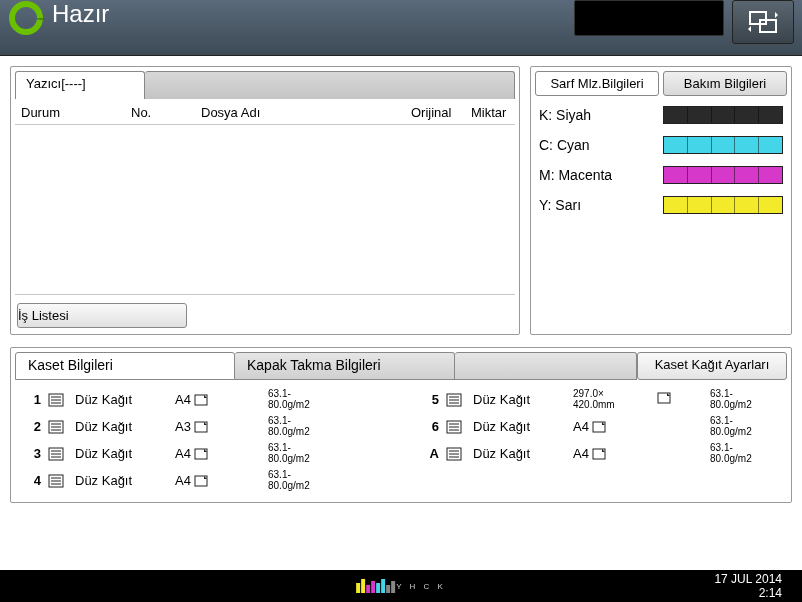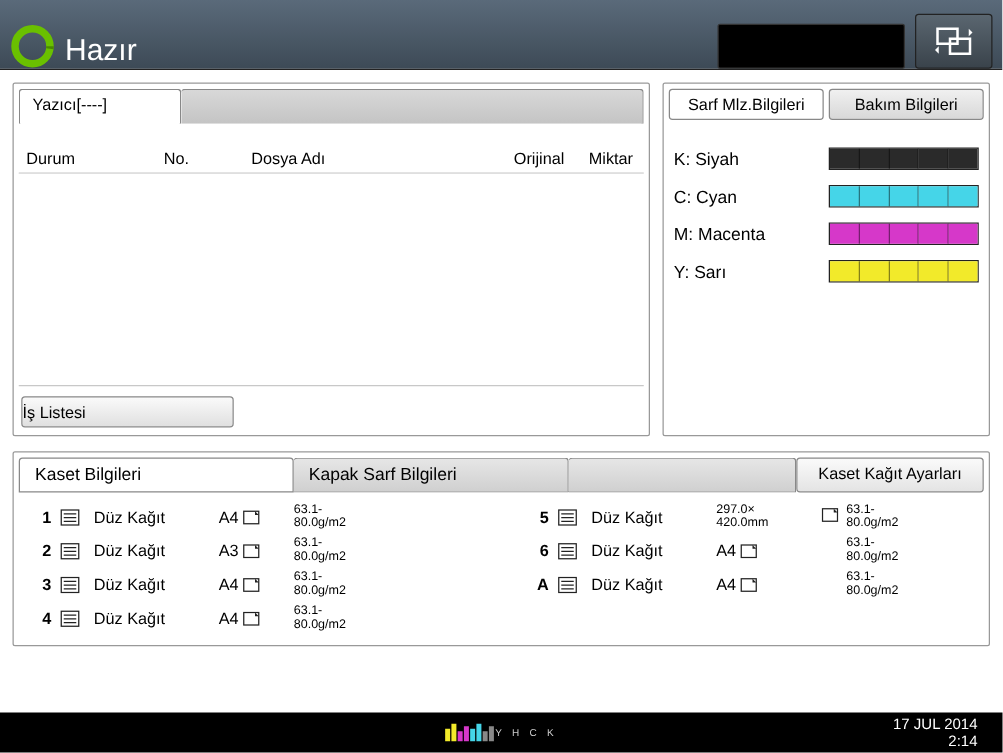--- a/index.html
+++ b/index.html
@@ -2,21 +2,21 @@
 <html><head>
 <meta charset="utf-8">
 <style>
 * { box-sizing: border-box; margin: 0; padding: 0; font-family: Arial, sans-serif; }
 body { width: 802px; height: 602px; background: #fff; overflow: hidden; }
 
 .header {
   height: 56px;
   background: linear-gradient(to bottom, #5a6a7a 0%, #3d4a56 100%);
   display: flex;
-  align-items: flex-end;
+  align-items: flex-start;
   padding: 0 8px;
   border-bottom: 1px solid #222;
 }
 .status-circle { width: 36px; height: 36px; margin-right: 8px; }
 .status-title { color: #fff; font-size: 24px; font-weight: 300; flex: 1; }
 .header-blank { width: 150px; height: 36px; background: #000; border: 1px solid #333; border-radius: 2px; margin-right: 6px; }
 .refresh-btn {
   width: 62px; height: 44px;
   background: linear-gradient(#5a6670,#3a434b);
   border: 1px solid #222; border-radius: 3px;
@@ -25,31 +25,31 @@
 }
 
 .main { display: flex; padding: 10px 10px 6px 10px; gap: 10px; }
 .left-panel { flex: 1; border: 1px solid #999; padding: 4px 4px 6px 4px; border-radius: 2px; }
 .right-panel { width: 262px; border: 1px solid #999; padding: 4px; border-radius: 2px; }
 
 .tabs { display: flex; height: 28px; }
 .tab { border: 1px solid #888; border-bottom: none; padding: 4px 10px; font-size: 13px; background:#fff; border-top-left-radius:3px; border-top-right-radius:3px;}
 .tab.inactive-fill { flex: 1; background: linear-gradient(#d8d8d8,#c4c4c4); border-left: none; }
 
-.cols-header { display: flex; margin-top: 16px; font-size: 13px; padding: 4px 2px 4px 6px; border-bottom:1px solid #c8c8c8;justify-content:flex-end;}
+.cols-header { display: flex; margin-top: 2px; font-size: 13px; padding: 4px 2px 4px 6px; border-bottom:1px solid #c8c8c8;justify-content:flex-end;}
 .col { }
 .job-area { height: 170px; background: #fff; border-bottom:1px solid #c8c8c8; }
 
 .btn {
   display:inline-block; padding:4px 0; font-size:13px; text-align:left;
   background: linear-gradient(#fafafa,#e0e0e0); border:1px solid #888; border-radius:3px;
 }
 .job-list-btn { width: 170px; margin-top:8px; margin-left:2px;}
 
-.supply-tabs { display:flex; gap:4px; margin-bottom:16px;}
+.supply-tabs { display:flex; gap:4px; margin-bottom:4px;}
 .supply-tab { flex:1; font-size:13px; text-align:center; padding:4px 2px;
   background: linear-gradient(#f0f0f0,#d8d8d8); border:1px solid #888; border-radius:3px;}
 .supply-tab.active { background:#fff;}
 
 .toner-row { display:flex; align-items:center; padding:6px 4px; font-size:14px; }
 .toner-label { flex:1; }
 .toner-bar { width:120px; height:18px; border:1px solid #222; display:flex; }
 .toner-seg { flex:1; border-right:1px solid rgba(0,0,0,0.45); }
 .toner-seg:last-child { border-right:none; }
 
@@ -60,21 +60,21 @@
 .btab.fill { flex:1; background: linear-gradient(#e6e6e6,#d0d0d0); border-left:none;}
 .btab.settings { width:150px; font-size:13px; background: linear-gradient(#fafafa,#e4e4e4); border-radius:3px; text-align:center; border:1px solid #888;}
 
 .trays { display:flex; gap:40px; padding:6px 8px 0 8px; }
 .tray-col { flex:1; }
 .tray-row { display:flex; align-items:center; font-size:13px; padding:3px 0; }
 .tray-num { width:18px; text-align:right; font-weight:bold; margin-right:6px;}
 .tray-icon { width:18px; margin-right:10px; display:flex; justify-content:center;}
 .tray-type { width:100px; }
 .tray-size { width:60px; display:flex; align-items:center; gap:3px;}
-.tray-wt { font-size:10px; line-height:1.05; width:60px;}
+.tray-wt { font-size:10px; line-height:1.05; width:60px;margin-left:33px;}
 .wide-size { width:84px; font-size:10px; line-height:1.05;}
 
 .footer { position:absolute; bottom:0; left:0; right:0; height:32px; background:#000; color:#fff; display:flex; align-items:center; font-size:12px; }
 .footer-center { position:absolute; left:50%; transform:translateX(-50%); display:flex; align-items:center; gap:1px;}
 .ymck-bar { width:4px; background:currentColor; display:inline-block;}
 .footer-right { margin-left:auto; margin-right:20px; text-align:right; line-height:1.2;}
 
 .orient-icon { display:inline-block; }
 </style>
 </head>
@@ -160,21 +160,21 @@
             <div class="toner-seg" style="background: rgb(242, 234, 42);"></div>
           </div>
         </div>
       </div>
   </div>
 </div>
 
 <div class="bottom">
   <div class="bottom-tabs">
     <div class="btab">Kaset Bilgileri</div>
-    <div class="btab b2">Kapak Sarf Bilgileri</div>
+    <div class="btab b2">Kapak Takma Bilgileri</div>
     <div class="btab fill"></div>
     <div class="btab settings">Kaset Kağıt Ayarları</div>
   </div>
   <div class="trays">
     <div class="tray-col" id="trays-left">
         <div class="tray-row">
           <div class="tray-num">1</div>
           <div class="tray-icon">
             <svg width="16" height="14">
               <rect x="1" y="1" width="14" height="12" fill="none" stroke="#222"></rect>

